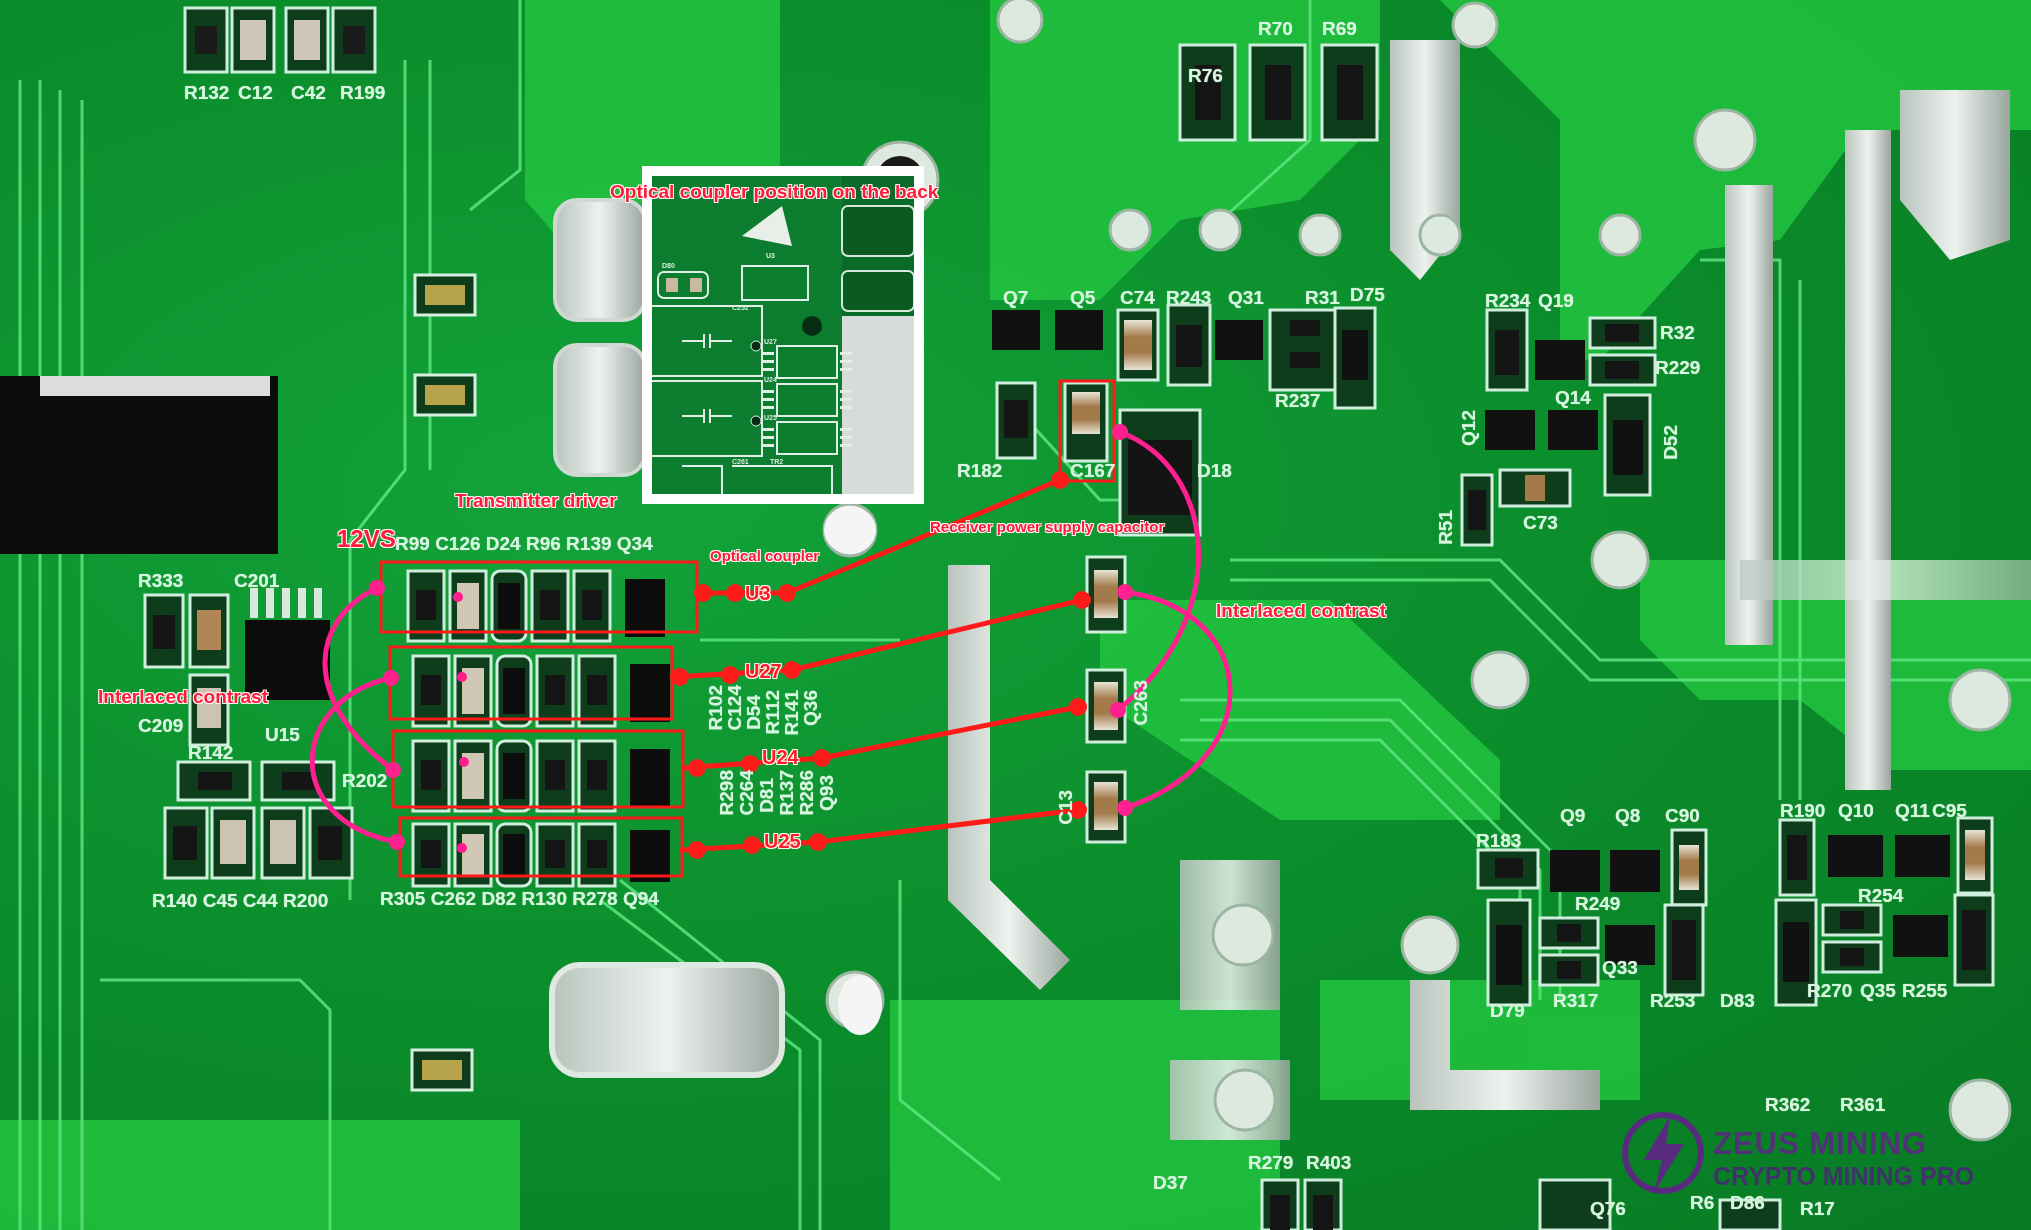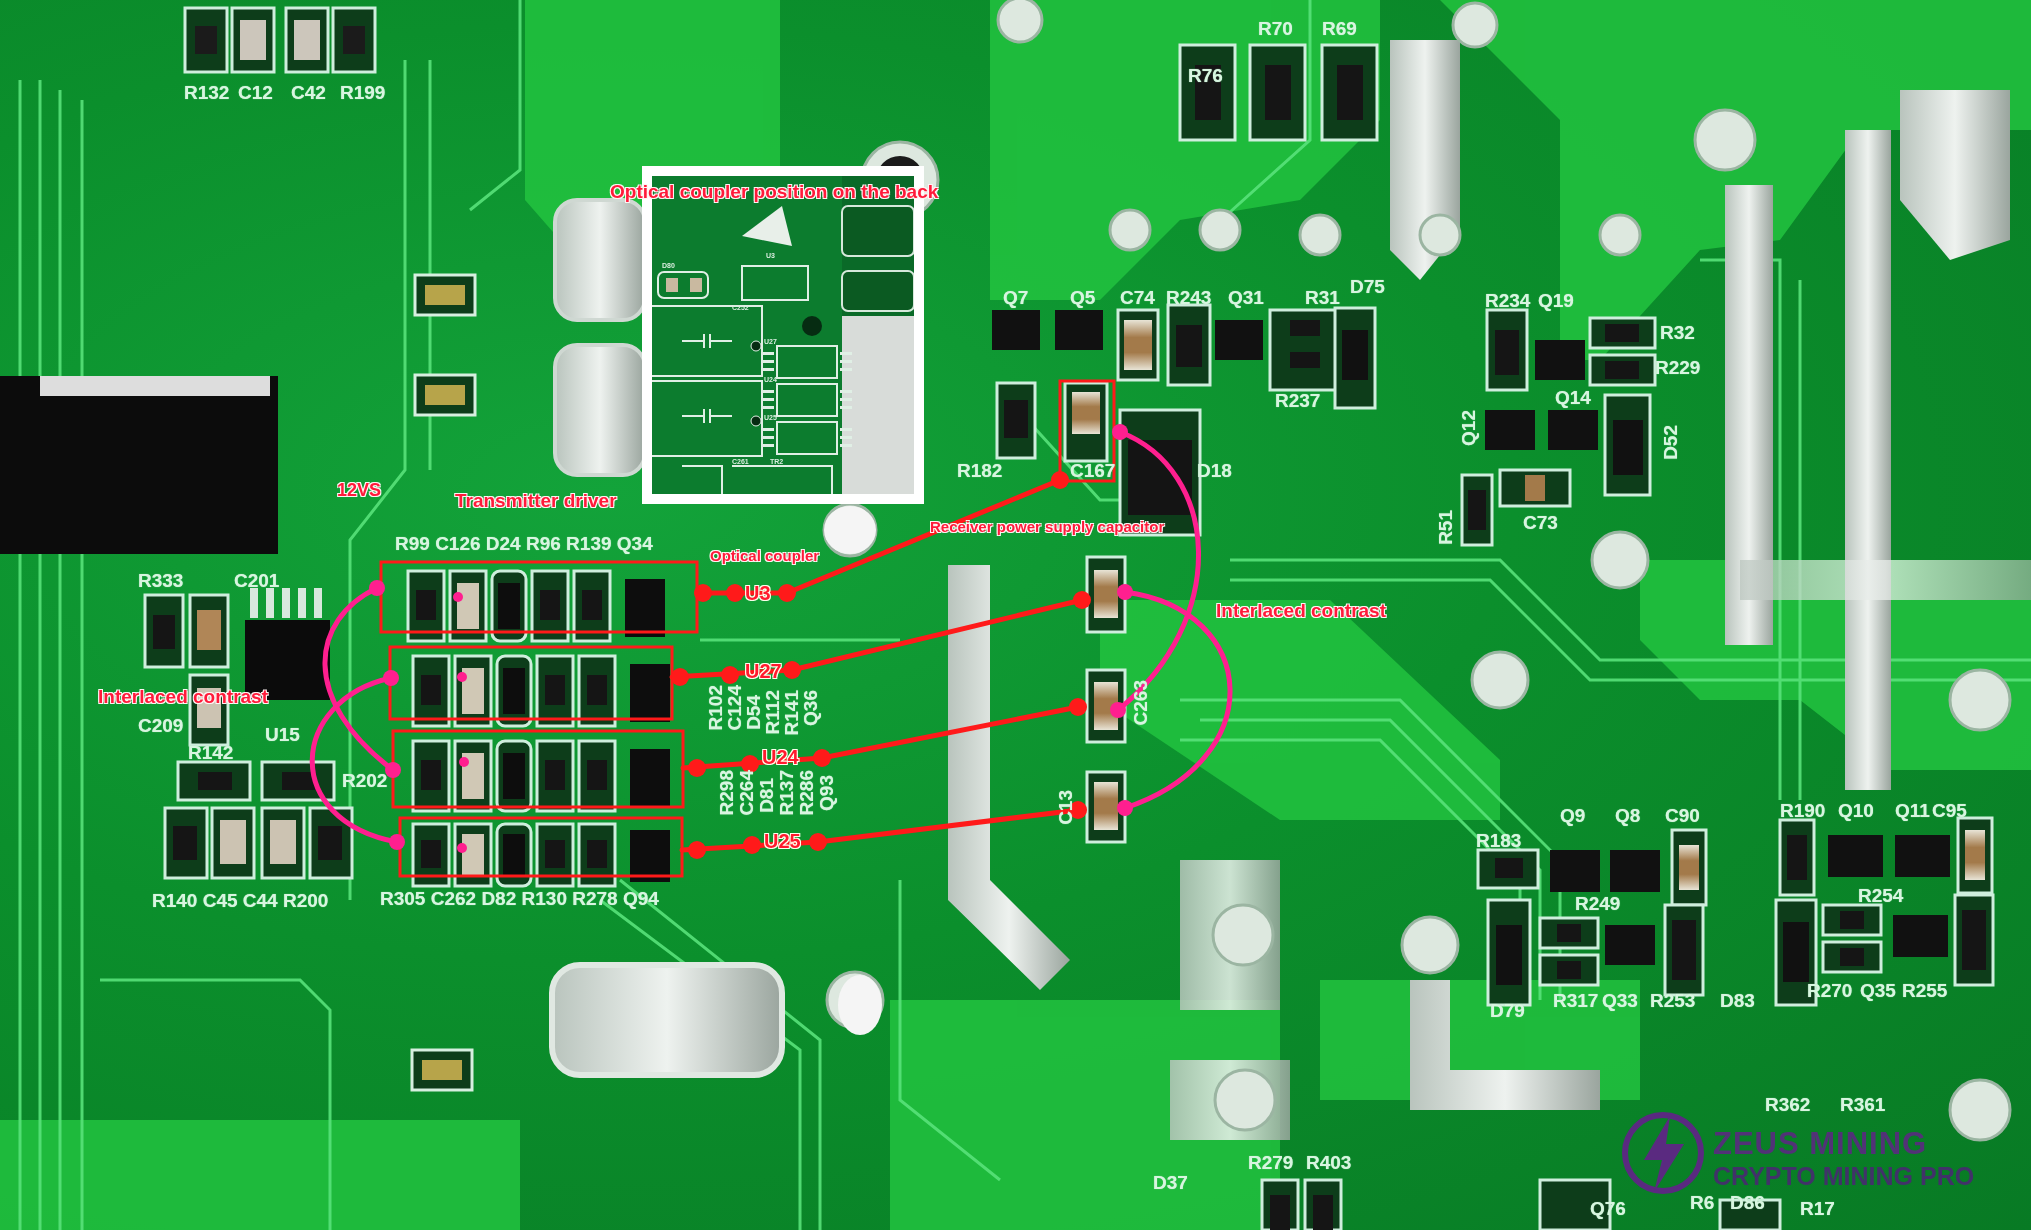--- a/index.html
+++ b/index.html
@@ -7,21 +7,21 @@
   #stage { position:relative; width:2031px; height:1230px; overflow:hidden;
     background:
       radial-gradient(ellipse at 30% 40%, #13a33a 0%, #0b8f2c 45%, #087a24 100%);
   }
   svg#board { position:absolute; left:0; top:0; }
   .silk { position:absolute; color:#d8f5e0; font-weight:bold; font-size:19px; letter-spacing:0px; white-space:nowrap; text-shadow:0 0 1px #9fe0b0; }
   .silk.v { writing-mode:vertical-rl; transform:rotate(180deg); }
   .anno { position:absolute; color:#ff1a3a; font-weight:bold; white-space:nowrap;
     text-shadow: -1px -1px 0 #fff4f4, 1px -1px 0 #fff4f4, -1px 1px 0 #fff4f4, 1px 1px 0 #fff4f4; }
   .anno.big { font-size:19px; }
-  .anno.med { font-size:18px; }
+  .anno.med { font-size:24px;margin-top:45px; }
   .anno.sm { font-size:15px; }
   .ulabel { position:absolute; color:#ff1a2e; font-weight:bold; font-size:20px;
     text-shadow: -1px -1px 0 #ffe, 1px 1px 0 #ffe, 1px -1px 0 #ffe, -1px 1px 0 #ffe; }
   #inset { position:absolute; left:642px; top:166px; width:282px; height:338px; background:#fff; }
   #inset-inner { position:absolute; left:10px; top:10px; width:262px; height:318px; background:#0a7a2c; overflow:hidden; }
   #watermark { position:absolute; left:1618px; top:1108px; }
   .wm-line1 { position:absolute; left:95px; top:18px; font-size:31px; font-weight:bold; color:#5a2a80; opacity:0.9; white-space:nowrap; letter-spacing:1px; }
   .wm-line2 { position:absolute; left:95px; top:54px; font-size:25px; font-weight:bold; color:#4b2575; opacity:0.85; white-space:nowrap; }
 </style>
 </head>
@@ -412,21 +412,21 @@
   <span class="silk" style="left:1188px;top:18px;margin-top:47px;">R76</span>
   <span class="silk" style="left:1258px;top:18px;">R70</span>
   <span class="silk" style="left:1322px;top:18px;">R69</span>
 
   <span class="silk" style="left:1003px;top:287px;">Q7</span>
   <span class="silk" style="left:1070px;top:287px;">Q5</span>
   <span class="silk" style="left:1120px;top:287px;">C74</span>
   <span class="silk" style="left:1166px;top:287px;">R243</span>
   <span class="silk" style="left:1228px;top:287px;">Q31</span>
   <span class="silk" style="left:1305px;top:287px;">R31</span>
-  <span class="silk" style="left:1350px;top:276px;">D75</span>
+  <span class="silk" style="left:1350px;top:284px;">D75</span>
   <span class="silk" style="left:957px;top:460px;">R182</span>
   <span class="silk" style="left:1070px;top:460px;">C167</span>
   <span class="silk" style="left:1197px;top:460px;">D18</span>
   <span class="silk" style="left:1275px;top:390px;">R237</span>
 
   <span class="silk" style="left:1485px;top:290px;">R234</span>
   <span class="silk" style="left:1538px;top:290px;">Q19</span>
   <span class="silk" style="left:1660px;top:322px;">R32</span>
   <span class="silk" style="left:1655px;top:357px;">R229</span>
   <span class="silk v" style="left:1458px;top:410px;">Q12</span>
@@ -451,21 +451,21 @@
   <span class="silk v" style="left:796px;top:770px;">R286</span>
   <span class="silk v" style="left:816px;top:775px;">Q93</span>
 
   <span class="silk" style="left:1476px;top:830px;">R183</span>
   <span class="silk" style="left:1560px;top:805px;">Q9</span>
   <span class="silk" style="left:1615px;top:805px;">Q8</span>
   <span class="silk" style="left:1665px;top:805px;">C90</span>
   <span class="silk" style="left:1575px;top:893px;">R249</span>
   <span class="silk" style="left:1490px;top:1000px;">D79</span>
   <span class="silk" style="left:1553px;top:990px;">R317</span>
-  <span class="silk" style="left:1602px;top:990px;">Q33</span>
+  <span class="silk" style="left:1602px;top:957px;">Q33</span>
   <span class="silk" style="left:1650px;top:990px;">R253</span>
 
   <span class="silk" style="left:1780px;top:800px;">R190</span>
   <span class="silk" style="left:1838px;top:800px;">Q10</span>
   <span class="silk" style="left:1895px;top:800px;">Q11</span>
   <span class="silk" style="left:1932px;top:800px;">C95</span>
   <span class="silk" style="left:1858px;top:885px;">R254</span>
   <span class="silk" style="left:1720px;top:990px;">D83</span>
   <span class="silk" style="left:1807px;top:980px;">R270</span>
   <span class="silk" style="left:1860px;top:980px;">Q35</span>

